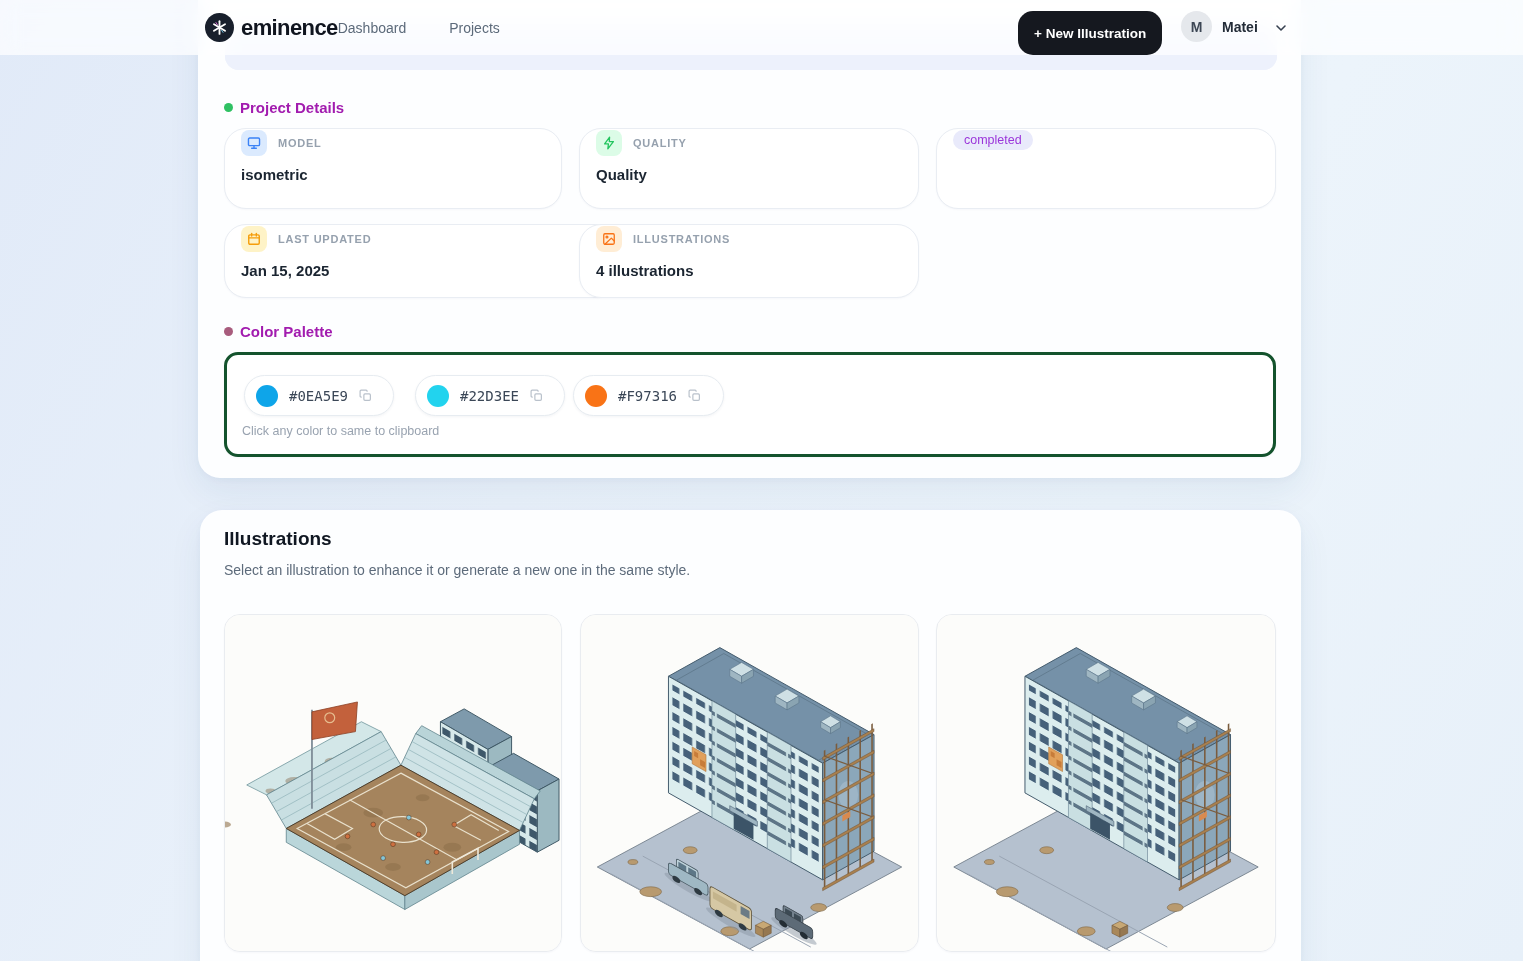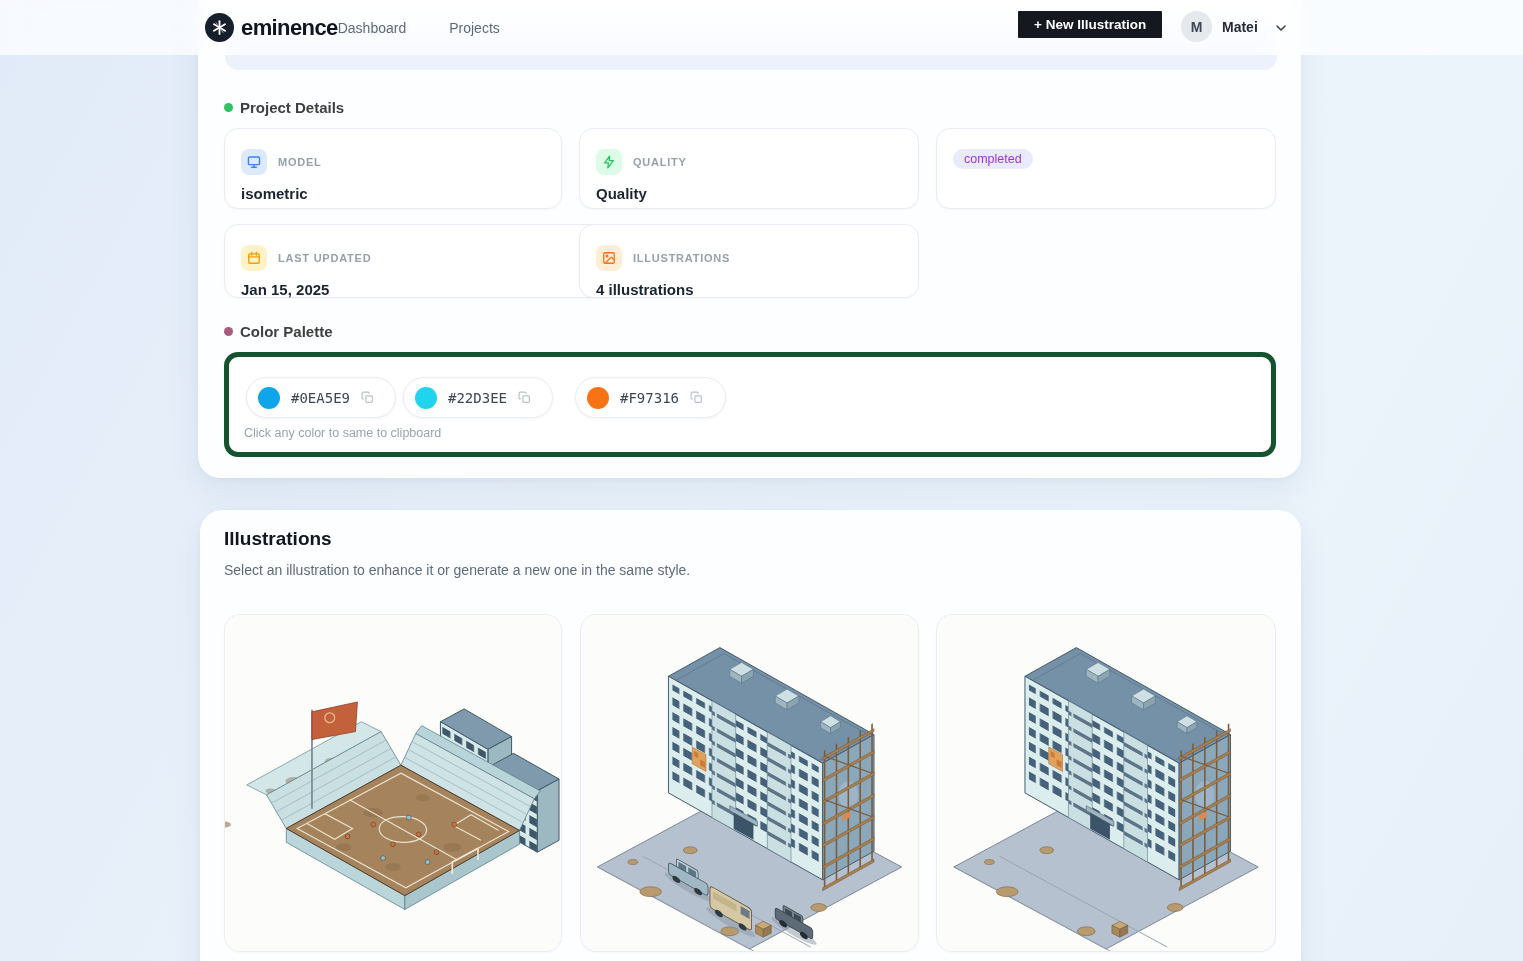--- a/index.html
+++ b/index.html
@@ -31,55 +31,55 @@
     -webkit-backdrop-filter:blur(10px) saturate(1.3);
     display:flex; align-items:center; z-index:50;
   }
   .brand{ display:flex; align-items:center; gap:7px; margin-left:205px; cursor:pointer; }
   .logo-circle{ width:29px; height:29px; border-radius:50%; background:#181f2c; display:flex; align-items:center; justify-content:center; }
   .brand-name{ font-size:22px; font-weight:800; letter-spacing:-.6px; color:#10151f; }
   .nav-link{ font-size:14px; color:#5c6a7a; cursor:pointer; }
   #nav-dashboard{ }
   #nav-projects{ margin-left:43px; }
   .btn-new{
-    position:absolute; left:1018px; top:11px; height:27px; padding:0 16px;
+    position:absolute; left:1018px; top:11px; height:44px; padding:0 16px;
     background:#15181f; color:#fff; font-size:13.5px; font-weight:600;
-    border:none; border-radius:1px; cursor:pointer; font-family:inherit;
+    border:none; border-radius:15px; cursor:pointer; font-family:inherit;
     display:flex; align-items:center;
   }
   .avatar{
     position:absolute; left:1181px; top:11px; width:31px; height:31px; border-radius:50%;
     background:#e5e8ec; color:#3c4654; font-size:14px; font-weight:600;
     display:flex; align-items:center; justify-content:center; cursor:pointer;
   }
   .user-name{ position:absolute; left:1222px; top:19px; font-size:14px; font-weight:700; color:#232c38; cursor:pointer; }
   .chev{ position:absolute; left:1273px; top:20px; cursor:pointer; }
 
   
   .section-dot{ width:9px; height:9px; border-radius:50%; position:absolute; }
-  .section-label{ position:absolute; font-size:15px; font-weight:700; color:#404040; }
+  .section-label{ position:absolute; font-size:15px; font-weight:700; color:#a21caf; }
 
   
   .stat-card{
-    position:absolute; background:#ffffff; border:1px solid #e9edf3; border-radius:14px;
-    padding:20px 16px; box-shadow:0 1px 2px rgba(25,45,80,.03);
+    position:absolute; background:#ffffff; border:1px solid #e9edf3; border-radius:22px;
+    padding:1px 16px; box-shadow:0 1px 2px rgba(25,45,80,.03);
   }
   .stat-head{ display:flex; align-items:center; gap:11px; }
   .icon-chip{ width:26px; height:26px; border-radius:8px; display:flex; align-items:center; justify-content:center; flex:0 0 auto; }
   .stat-label{ font-size:11px; font-weight:700; letter-spacing:.07em; color:#96a1ae; }
   .stat-value{ margin-top:10px; font-size:15px; font-weight:700; color:#1b2531; }
   .badge{
     display:inline-block; margin-top:0; padding:3px 11px; border-radius:999px;
     background:#e9eafb; color:#9b35da; font-size:12.5px; font-weight:500;
   }
 
   
   #palette-card{
     position:absolute; left:224px; top:352px; width:1052px; height:105px;
-    background:#fff; border:5px solid #14532d; border-radius:14px;
+    background:#fff; border:3px solid #14532d; border-radius:14px;
     box-shadow:0 1px 2px rgba(25,45,80,.03);
   }
   .color-pill{
     position:absolute; top:20px; height:41px; border-radius:999px; background:#fff;
     border:1px solid #e7ecf1; box-shadow:0 1px 3px rgba(25,45,80,.05);
     display:flex; align-items:center; gap:11px; padding:0 15px 0 11px; cursor:pointer;
   }
   .swatch{ width:22px; height:22px; border-radius:50%; flex:0 0 auto; }
   .hex{ font-family:"DejaVu Sans Mono", monospace; font-size:14px; color:#3b4document; color:#3b4757; }
   .palette-hint{ position:absolute; left:15px; top:69px; font-size:12.5px; color:#99a3b0; }
@@ -298,21 +298,21 @@
 
 <div id="palette-card" style="z-index:3">
   <div class="color-pill" style="left:17px;width:150px">
     <span class="swatch" style="background-color: rgb(14, 165, 233);"></span>
     <span class="hex">#0EA5E9</span>
     <svg width="13" height="13" viewBox="0 0 24 24" fill="none" stroke="#b9c1cb" stroke-width="2.2">
         <rect x="9" y="9" width="12" height="12" rx="2"></rect>
         <path d="M5 15 H4 a2 2 0 0 1 -2 -2 V4 a2 2 0 0 1 2 -2 h9 a2 2 0 0 1 2 2 v1"></path>
       </svg>
   </div>
-  <div class="color-pill" style="left:174px;width:150px">
+  <div class="color-pill" style="left:188px;width:150px">
     <span class="swatch" style="background-color: rgb(34, 211, 238);"></span>
     <span class="hex">#22D3EE</span>
     <svg width="13" height="13" viewBox="0 0 24 24" fill="none" stroke="#b9c1cb" stroke-width="2.2">
         <rect x="9" y="9" width="12" height="12" rx="2"></rect>
         <path d="M5 15 H4 a2 2 0 0 1 -2 -2 V4 a2 2 0 0 1 2 -2 h9 a2 2 0 0 1 2 2 v1"></path>
       </svg>
   </div>
   <div class="color-pill" style="left:346px;width:151px">
     <span class="swatch" style="background-color: rgb(249, 115, 22);"></span>
     <span class="hex">#F97316</span>

